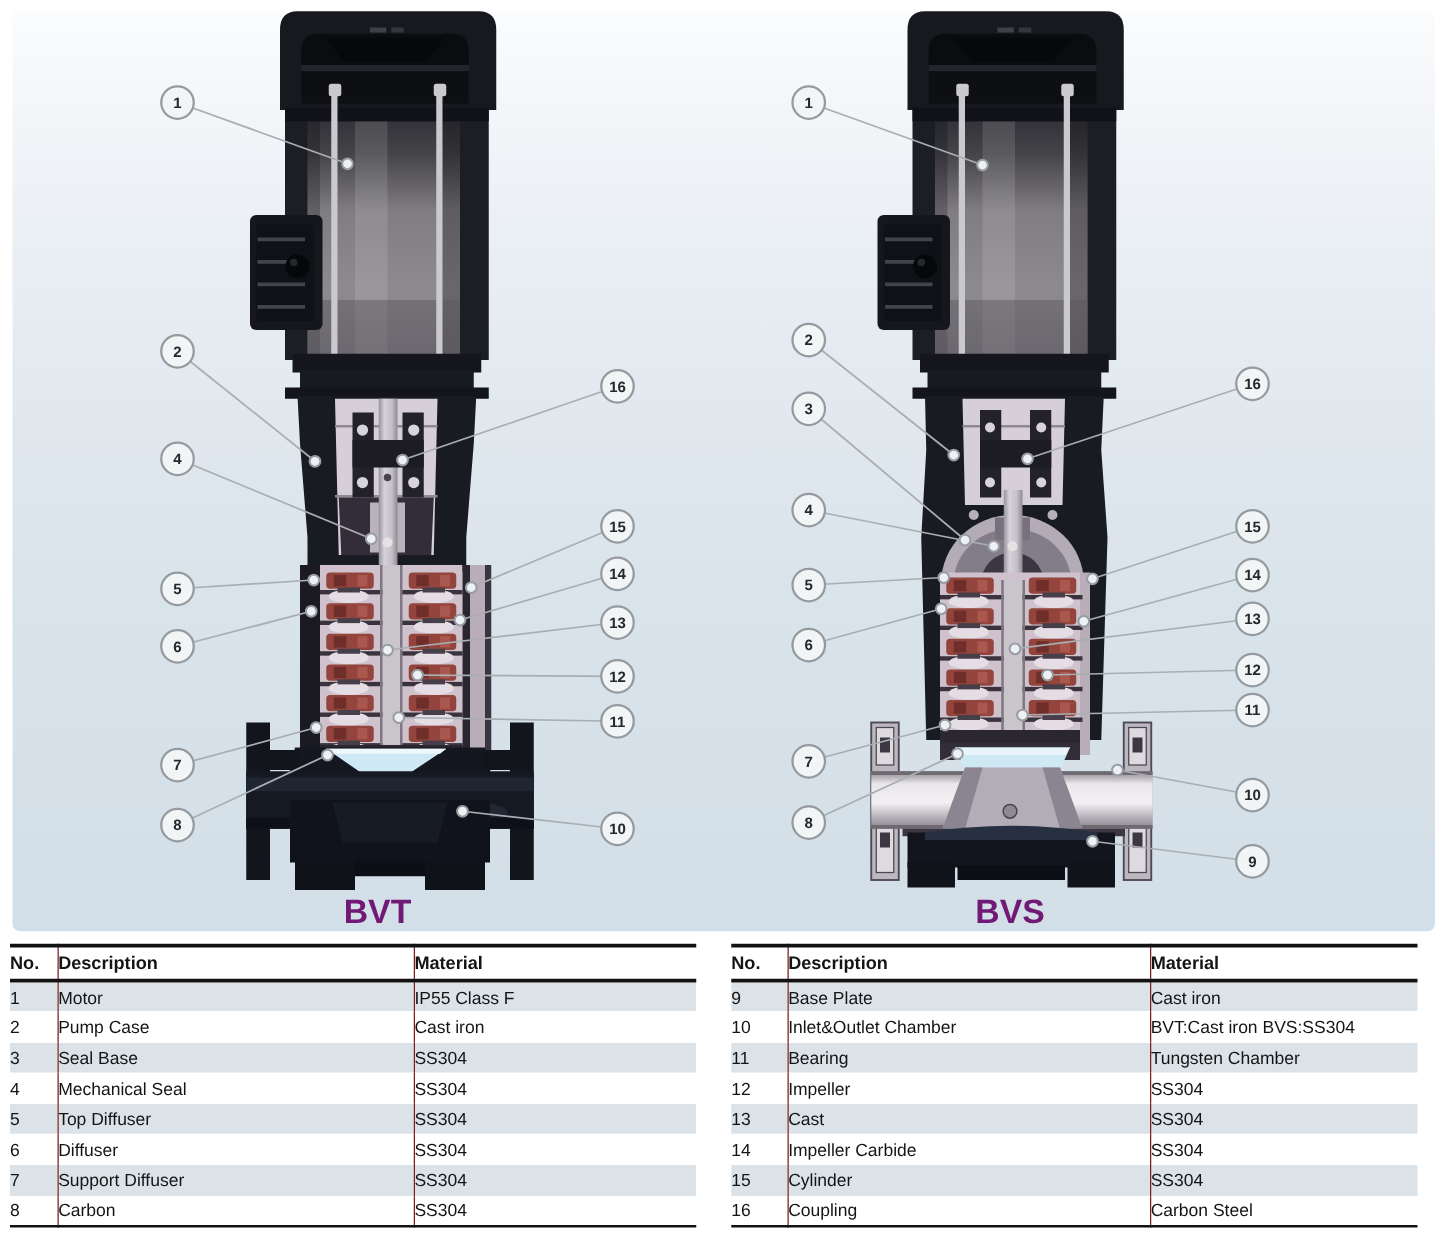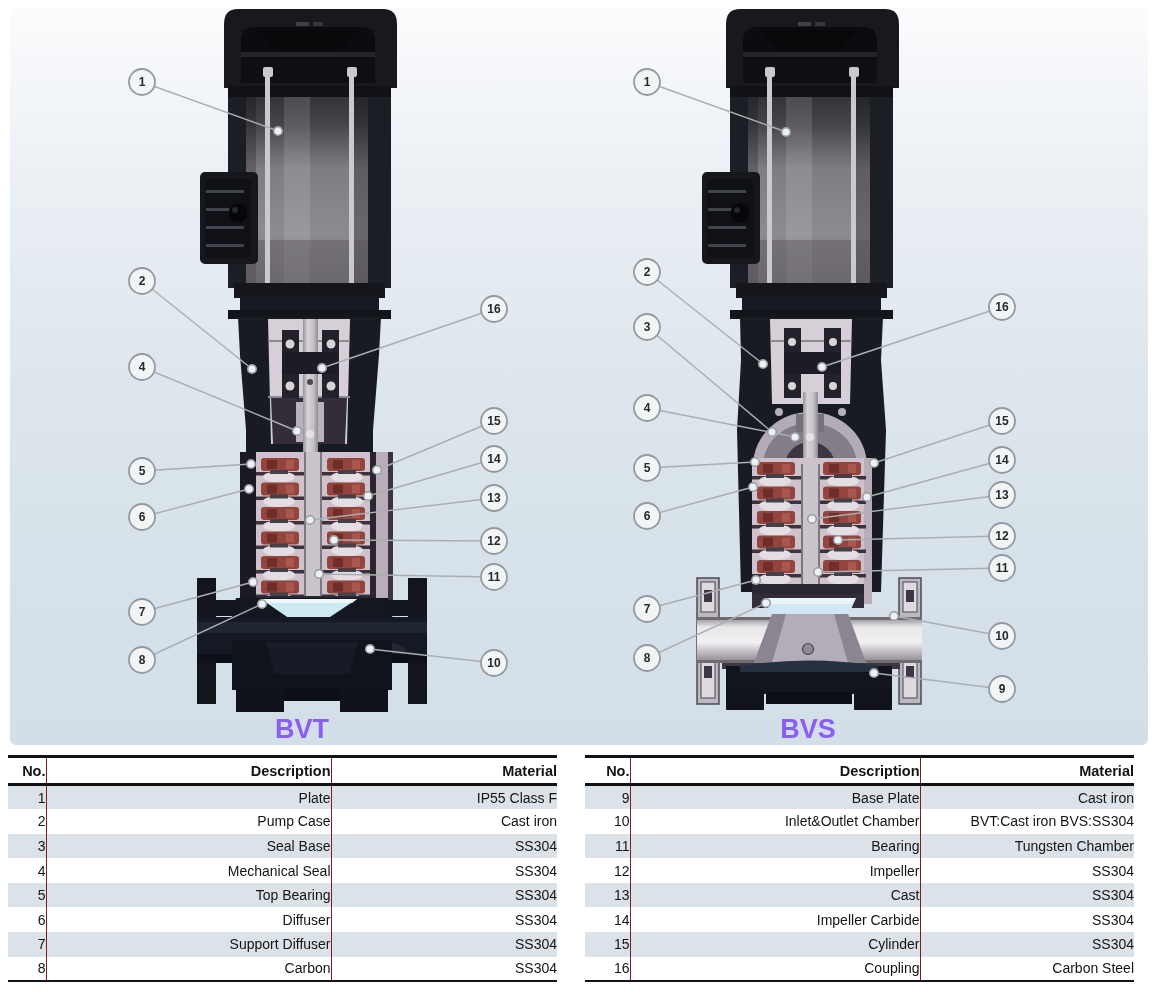--- a/index.html
+++ b/index.html
@@ -1,24 +1,24 @@
 <!DOCTYPE html>
 <html><head>
 <meta charset="utf-8">
 <style>
   html,body{margin:0;padding:0;}
   body{width:1157px;height:1000px;background:#ffffff;font-family:"Liberation Sans",sans-serif;}
   #canvas{position:relative;width:1157px;height:1000px;overflow:hidden;background:#fff;}
   #bg{position:absolute;left:10px;top:8px;width:1138px;height:737px;border-radius:6px;
       background:linear-gradient(180deg,#fbfcfd 0%,#f4f6f9 10%,#eaeff4 25%,#e0e8ee 45%,#d9e3ea 65%,#d5e0e9 85%,#d3dfe8 100%);}
   svg{position:absolute;left:0;top:0;}
-  .lbl{position:absolute;font-weight:bold;font-size:27px;color:#8b5cf6;width:100px;text-align:center;}
+  .lbl{position:absolute;font-weight:bold;font-size:27px;color:#701a75;width:100px;text-align:center;}
   .tbl{position:absolute;border-collapse:collapse;table-layout:fixed;
        font-family:"Liberation Sans",sans-serif;font-size:14px;color:#141414;}
-  .tbl td,.tbl th{padding:0;text-align:right;overflow:hidden;white-space:nowrap;}
+  .tbl td,.tbl th{padding:0;text-align:left;overflow:hidden;white-space:nowrap;}
   .tbl th{font-size:14.5px;font-weight:bold;}
   .tbl .vl{border-left:1px solid #7f1d1d;}
   .tbl tr.hd{height:28px;border-bottom:3px solid #121212;}
   .tbl tr.r{height:24.6px;}
   .tbl tr.s{background:#dbe3e9;}
 </style>
 </head>
 <body>
 <div id="canvas">
   <div id="bg"></div>
@@ -401,41 +401,41 @@
         <col style="width:226px">
       </colgroup>
     <tbody>
         <tr class="hd">
           <th>No.</th>
           <th class="vl">Description</th>
           <th class="vl">Material</th>
         </tr>
     <tr class="r s">
           <td>1</td>
-          <td class="vl">Plate</td>
+          <td class="vl">Motor</td>
           <td class="vl">IP55 Class F</td>
         </tr>
     <tr class="r">
           <td>2</td>
           <td class="vl">Pump Case</td>
           <td class="vl">Cast iron</td>
         </tr>
     <tr class="r s">
           <td>3</td>
           <td class="vl">Seal Base</td>
           <td class="vl">SS304</td>
         </tr>
     <tr class="r">
           <td>4</td>
           <td class="vl">Mechanical Seal</td>
           <td class="vl">SS304</td>
         </tr>
     <tr class="r s">
           <td>5</td>
-          <td class="vl">Top Bearing</td>
+          <td class="vl">Top Diffuser</td>
           <td class="vl">SS304</td>
         </tr>
     <tr class="r">
           <td>6</td>
           <td class="vl">Diffuser</td>
           <td class="vl">SS304</td>
         </tr>
     <tr class="r s">
           <td>7</td>
           <td class="vl">Support Diffuser</td>

